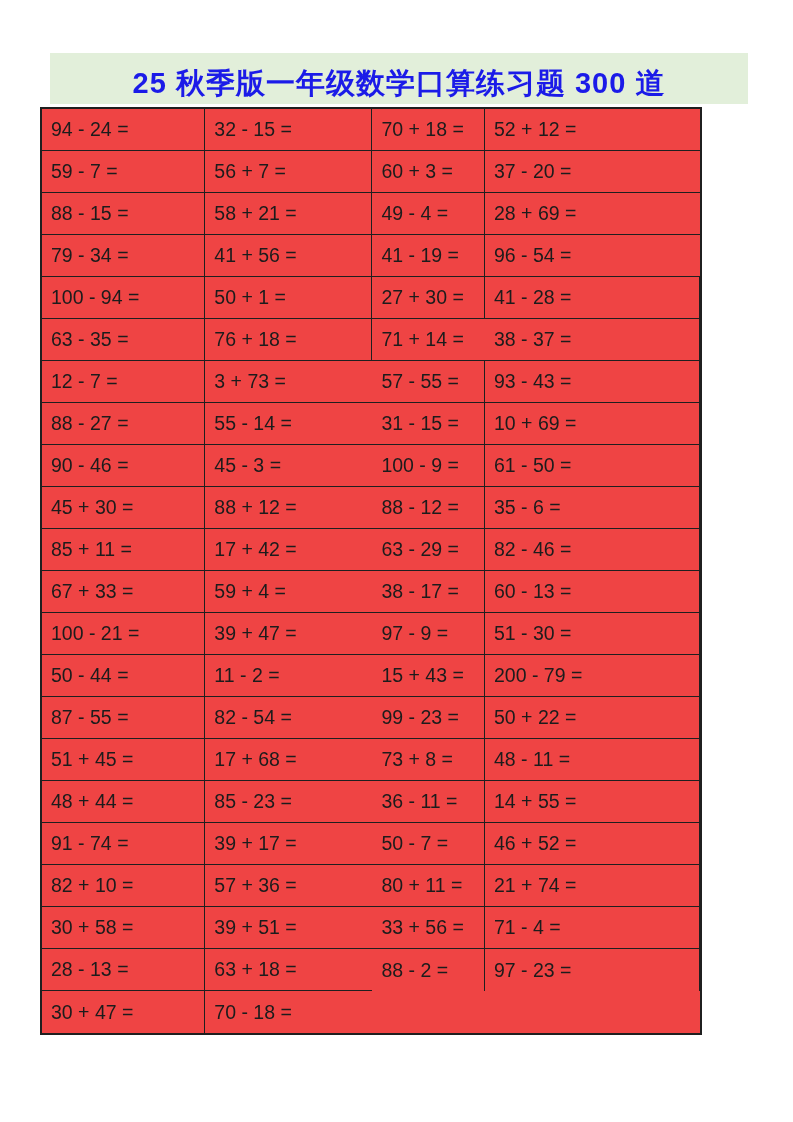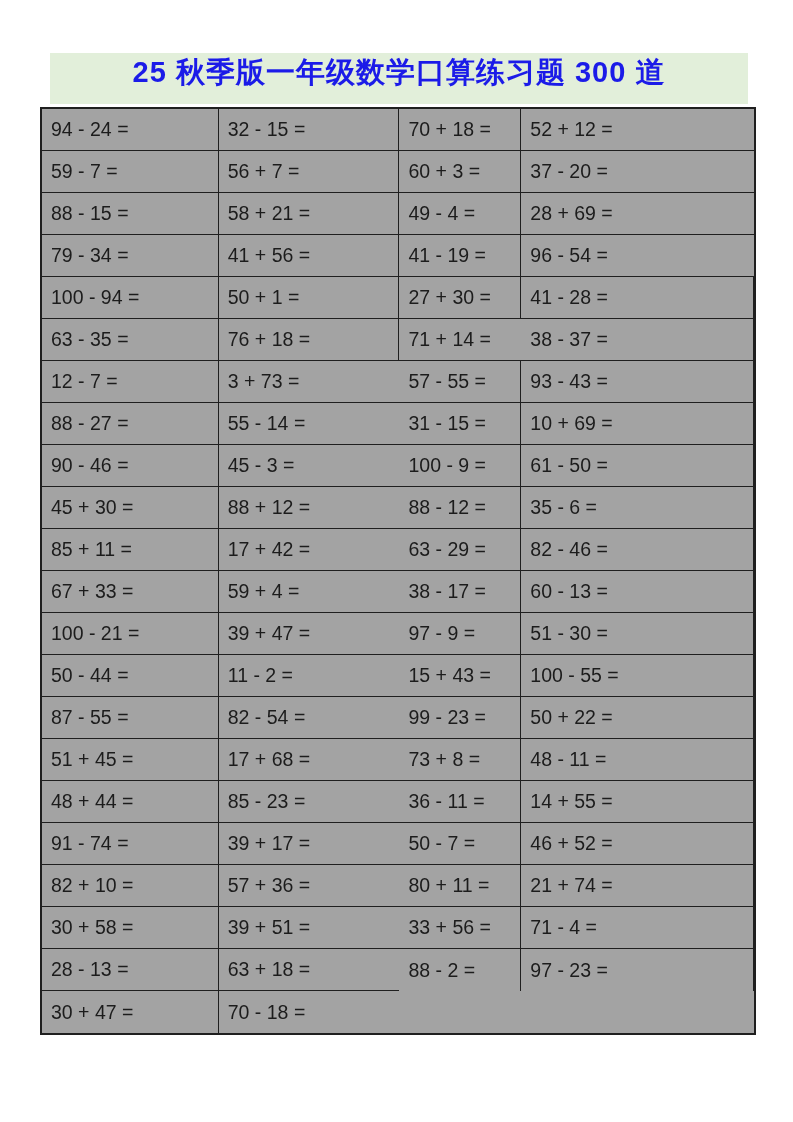--- a/index.html
+++ b/index.html
@@ -24,41 +24,41 @@
     background: var(--page-bg);
   }
   .title-banner {
     position: absolute;
     left: 50px;
     top: 53px;
     width: 698px;
     height: 51px;
     background: var(--title-bg);
     display: flex;
-    align-items: flex-start;
+    align-items: flex-end;
     justify-content: center;
   }
   .title-text {
     color: var(--title-color);
     font-size: 29px;
     font-weight: bold;
     letter-spacing: 1px;
     white-space: nowrap;
   }
   .worksheet-table {
     position: absolute;
     left: 40px;
     top: 107px;
-    width: 716px;
+    width: 662px;
     height: 928px;
     border: 2px solid var(--border-color);
     display: grid;
     grid-template-columns: 177fr 181fr 122fr 233fr;
     grid-auto-rows: 1fr;
-    background: #a3a3a3;
+    background: #ef4444;
   }
   .cell {
     border-right: 1px solid var(--border-color);
     border-bottom: 1px solid var(--border-color);
     display: flex;
     align-items: center;
     padding-left: 9px;
     font-size: 19.5px;
     color: var(--cell-text);
     white-space: nowrap;
@@ -123,21 +123,21 @@
       <div class="cell last-col">59 + 4 =</div>
       <div class="cell">38 - 17 =</div>
       <div class="cell">60 - 13 =</div>
       <div class="cell">100 - 21 =</div>
       <div class="cell last-col">39 + 47 =</div>
       <div class="cell">97 - 9 =</div>
       <div class="cell">51 - 30 =</div>
       <div class="cell">50 - 44 =</div>
       <div class="cell last-col">11 - 2 =</div>
       <div class="cell">15 + 43 =</div>
-      <div class="cell">100 - 55 =</div>
+      <div class="cell">200 - 79 =</div>
       <div class="cell">87 - 55 =</div>
       <div class="cell last-col">82 - 54 =</div>
       <div class="cell">99 - 23 =</div>
       <div class="cell">50 + 22 =</div>
       <div class="cell">51 + 45 =</div>
       <div class="cell last-col">17 + 68 =</div>
       <div class="cell">73 + 8 =</div>
       <div class="cell">48 - 11 =</div>
       <div class="cell">48 + 44 =</div>
       <div class="cell last-col">85 - 23 =</div>

